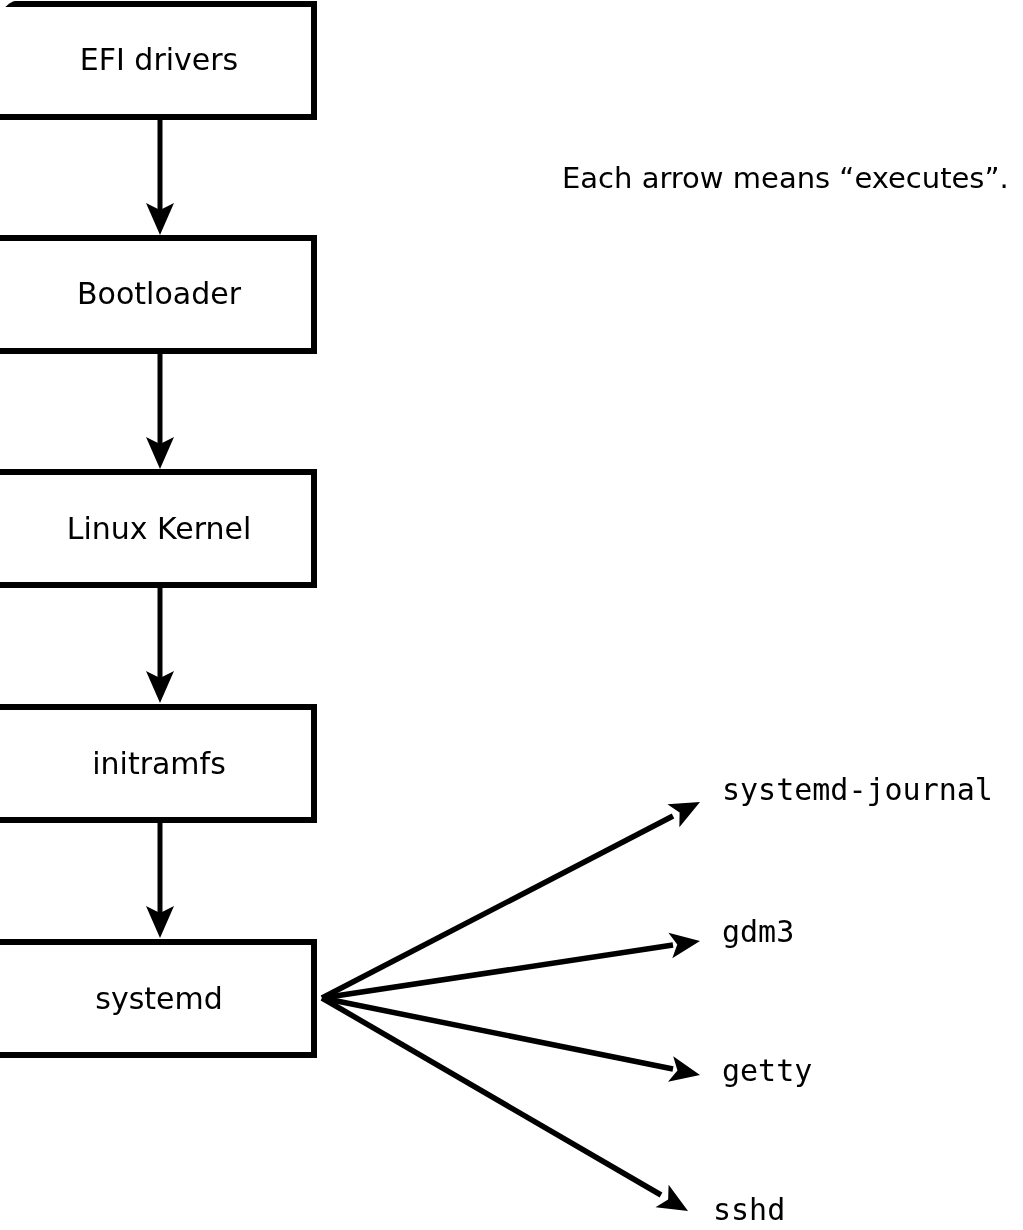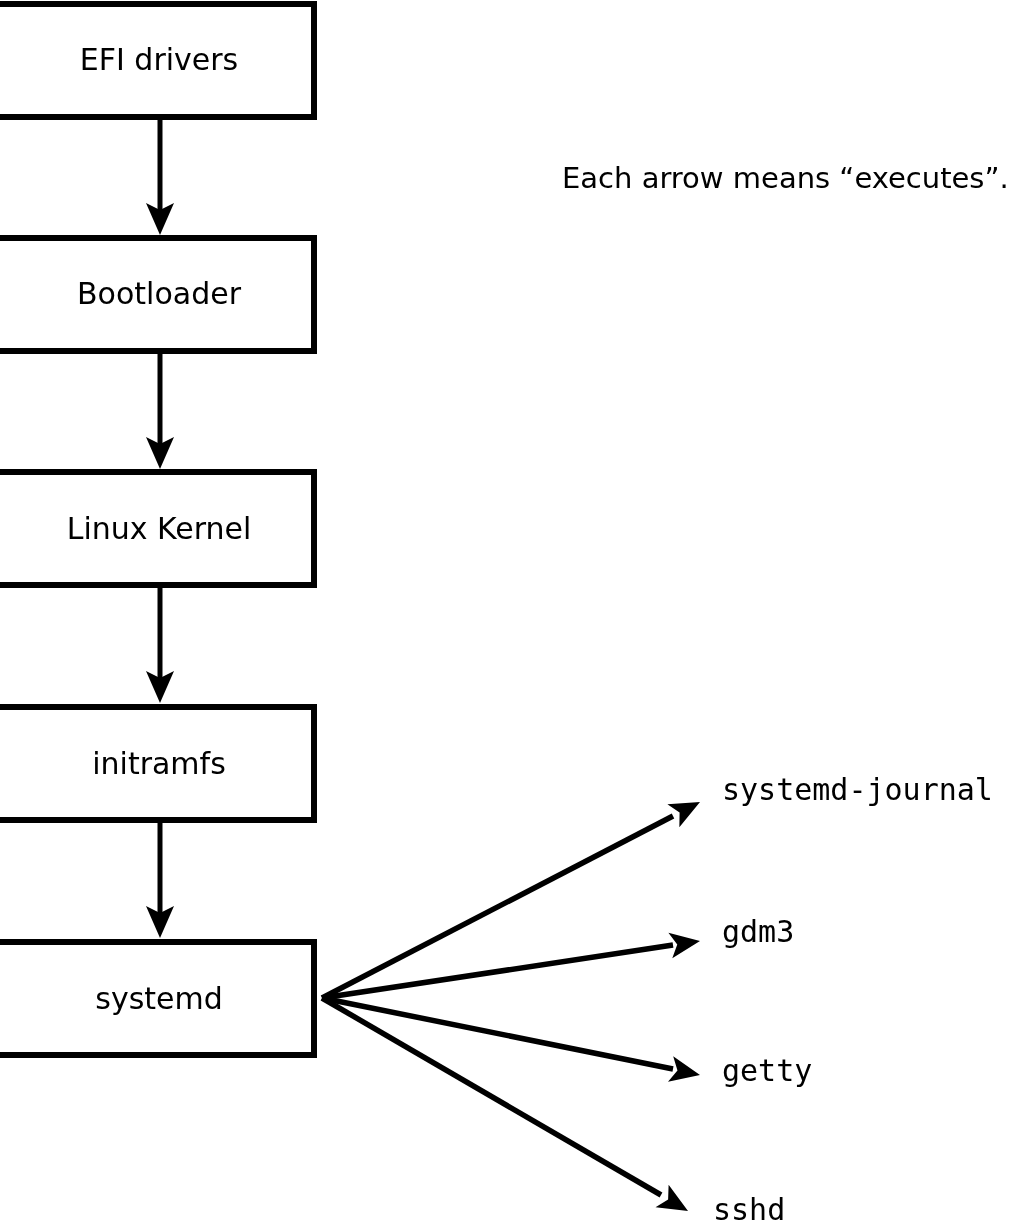--- a/index.html
+++ b/index.html
@@ -11,20 +11,21 @@
   body {
     font-family: "DejaVu Sans", "Liberation Sans", sans-serif;
     color: #000000;
   }
   #canvas {
     position: relative;
     width: 1023px;
     height: 1230px;
     background: #ffffff;
     overflow: hidden;
+    border-radius: 21px;
   }
   #diagram-svg {
     position: absolute;
     left: 0;
     top: 0;
     width: 1023px;
     height: 1230px;
     display: block;
   }
   .box-rect {

